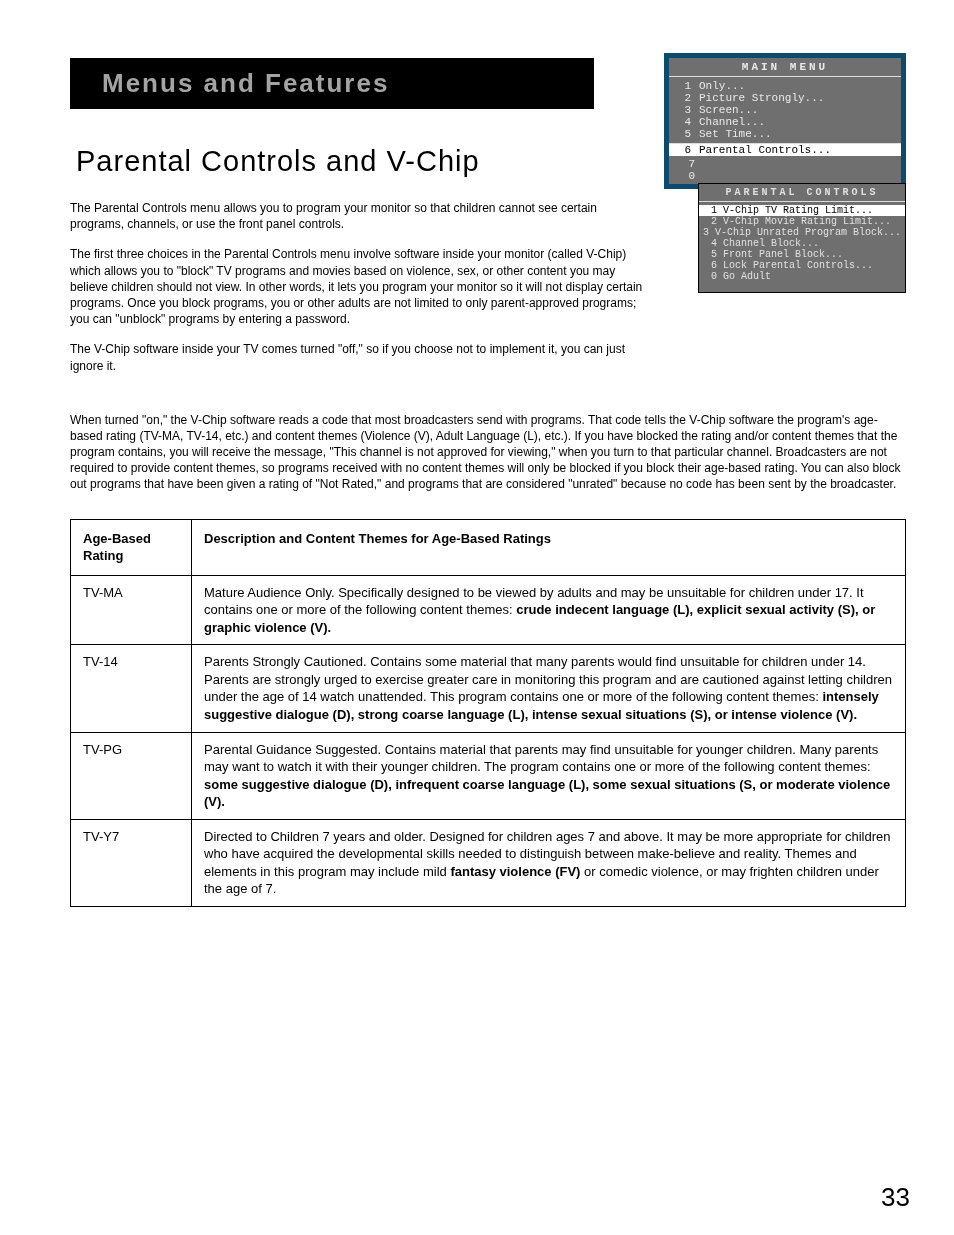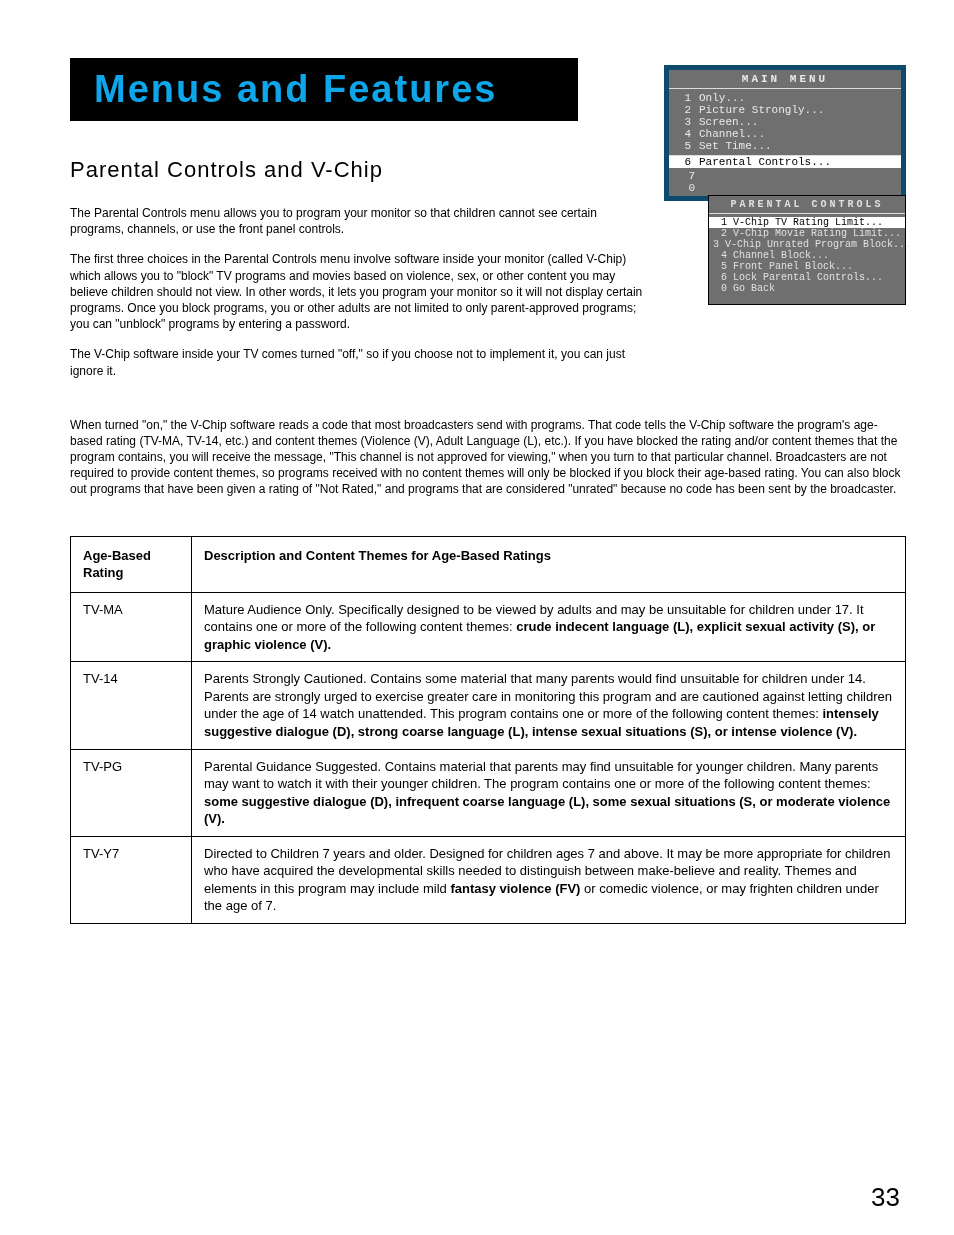--- a/index.html
+++ b/index.html
@@ -11,35 +11,36 @@
   }
   .page {
     width: 954px;
     height: 1235px;
     box-sizing: border-box;
     padding: 58px 48px 30px 70px;
     position: relative;
   }
   .banner {
     background: #000;
-    color: #0ea5e9;
-    padding: 10px 24px;
+    color: #a3a3a3;
+    padding: 10px 32px;
     font-family: Impact, "Arial Black", sans-serif;
-    font-size: 38px;
+    font-size: 26px;
     letter-spacing: 2px;
     font-weight: 600;
     display: inline-block;
     width: 460px;
   }
   .section-title {
     font-family: Impact, "Arial Black", sans-serif;
-    font-size: 22px;
+    font-size: 29px;
     letter-spacing: 1px;
     margin-top: 36px;
     margin-bottom: 22px;
+    margin-left: 6px;
   }
   .two-col {
     display: flex;
     gap: 18px;
   }
   .left-col {
     flex: 1 1 auto;
   }
   .right-col {
     width: 242px;
@@ -81,21 +82,21 @@
     text-align: right;
     padding-right: 8px;
   }
   .osd-row.sel {
     background: #fff;
     color: #000;
   }
   .osd-spacer { padding: 2px 4px; }
 
   .osd2-wrap {
-    margin-left: 44px;
+    margin-left: 34px;
     margin-top: -6px;
   }
   .osd2 {
     border: 1px solid #000;
     background: #706f70;
     color: #e0e0e0;
     font-family: "Courier New", monospace;
     font-size: 10px;
   }
   .osd2-row {
@@ -109,21 +110,21 @@
     padding-right: 6px;
   }
   .osd2-row.sel {
     background: #fff;
     color: #000;
   }
 
   
   table.ratings {
     border-collapse: collapse;
-    margin-top: 38px;
+    margin-top: 26px;
     width: 100%;
   }
   table.ratings th, table.ratings td {
     border: 1px solid #000;
     vertical-align: top;
     font-size: 13px;
     line-height: 1.35;
     text-align: left;
   }
   table.ratings th {
@@ -133,21 +134,21 @@
   table.ratings td {
     padding: 8px 12px;
   }
   table.ratings td:first-child, table.ratings th:first-child {
     width: 96px;
   }
   .bold { font-weight: bold; }
 
   .page-num {
     position: absolute;
-    right: 54px;
+    right: 44px;
     bottom: 22px;
     font-family: Impact, "Arial Black", sans-serif;
     font-size: 26px;
   }
 </style>
 </head>
 <body>
 
 <div class="page">
 
@@ -225,21 +226,21 @@
             <div class="osd2-row">
                 <span class="num">5</span>
                 <span>Front Panel Block...</span>
               </div>
             <div class="osd2-row">
                 <span class="num">6</span>
                 <span>Lock Parental Controls...</span>
               </div>
             <div class="osd2-row">
                 <span class="num">0</span>
-                <span>Go Back</span>
+                <span>Go Adult</span>
               </div>
           </div>
         </div>
       </div>
     </div>
   </div>
 
   <p class="body-p" style="margin-top:24px;">When turned "on," the V-Chip software reads a code that most broadcasters send with programs. That code tells the V-Chip software the program's age-based rating (TV-MA, TV-14, etc.) and content themes (Violence (V), Adult Language (L), etc.). If you have blocked the rating and/or content themes that the program contains, you will receive the message, "This channel is not approved for viewing," when you turn to that particular channel. Broadcasters are not required to provide content themes, so programs received with no content themes will only be blocked if you block their age-based rating. You can also block out programs that have been given a rating of "Not Rated," and programs that are considered "unrated" because no code has been sent by the broadcaster.</p>
 
   <table class="ratings">

